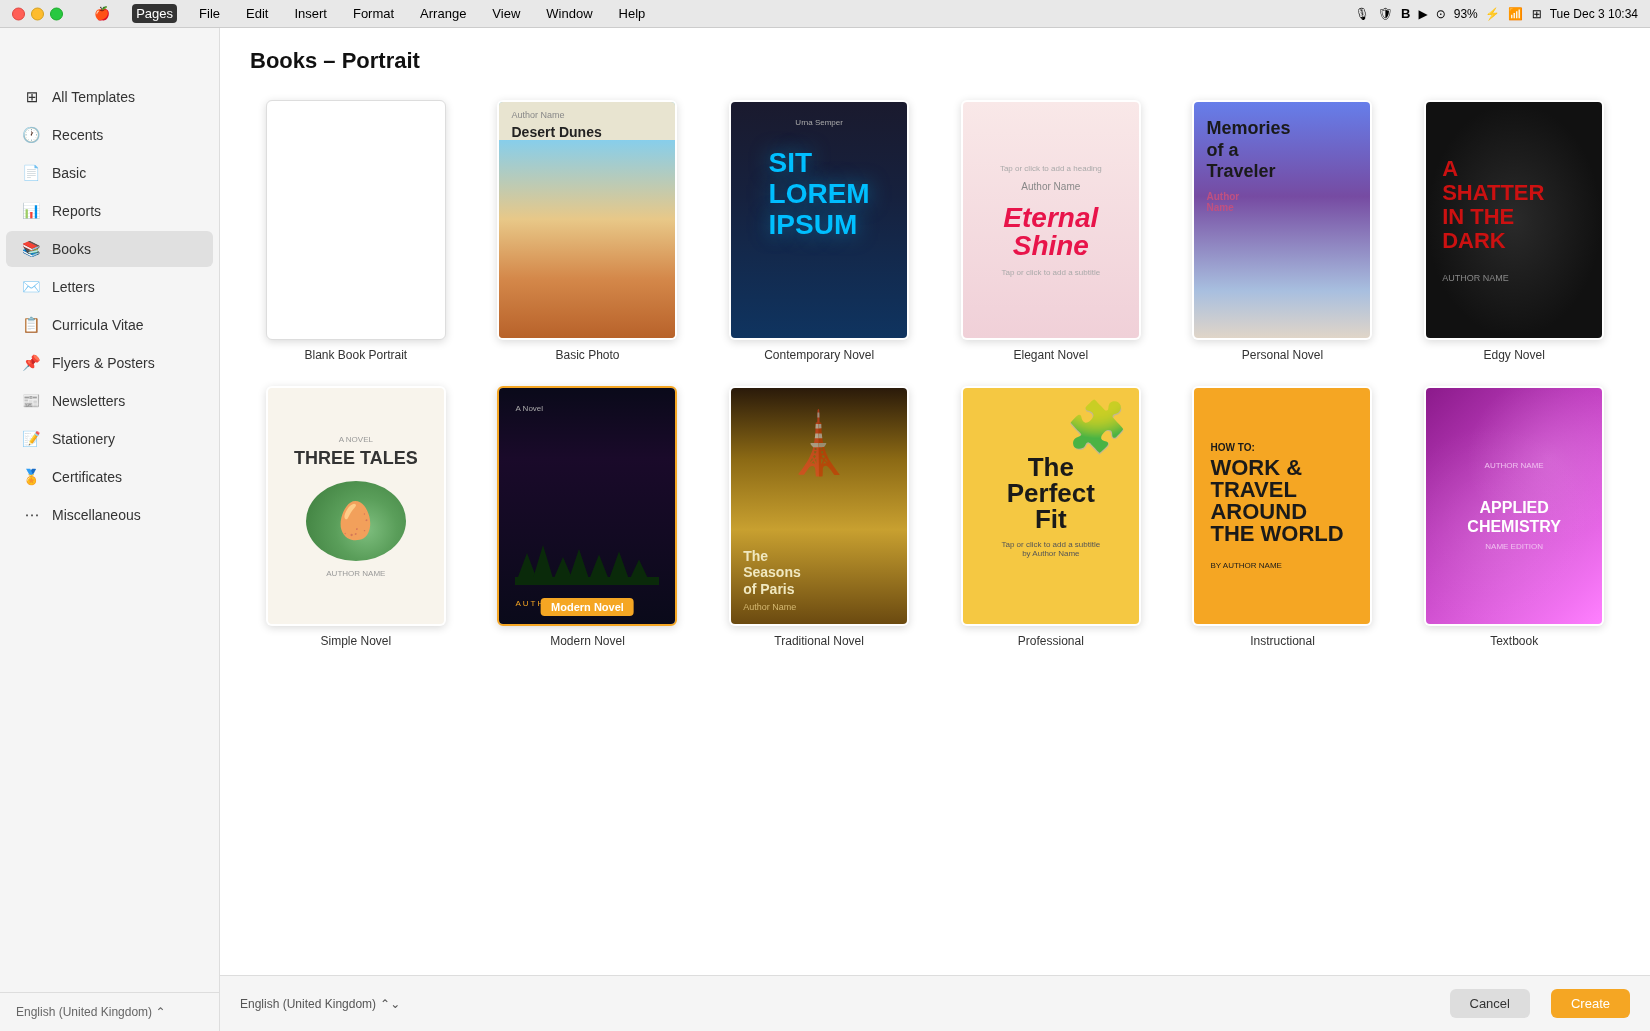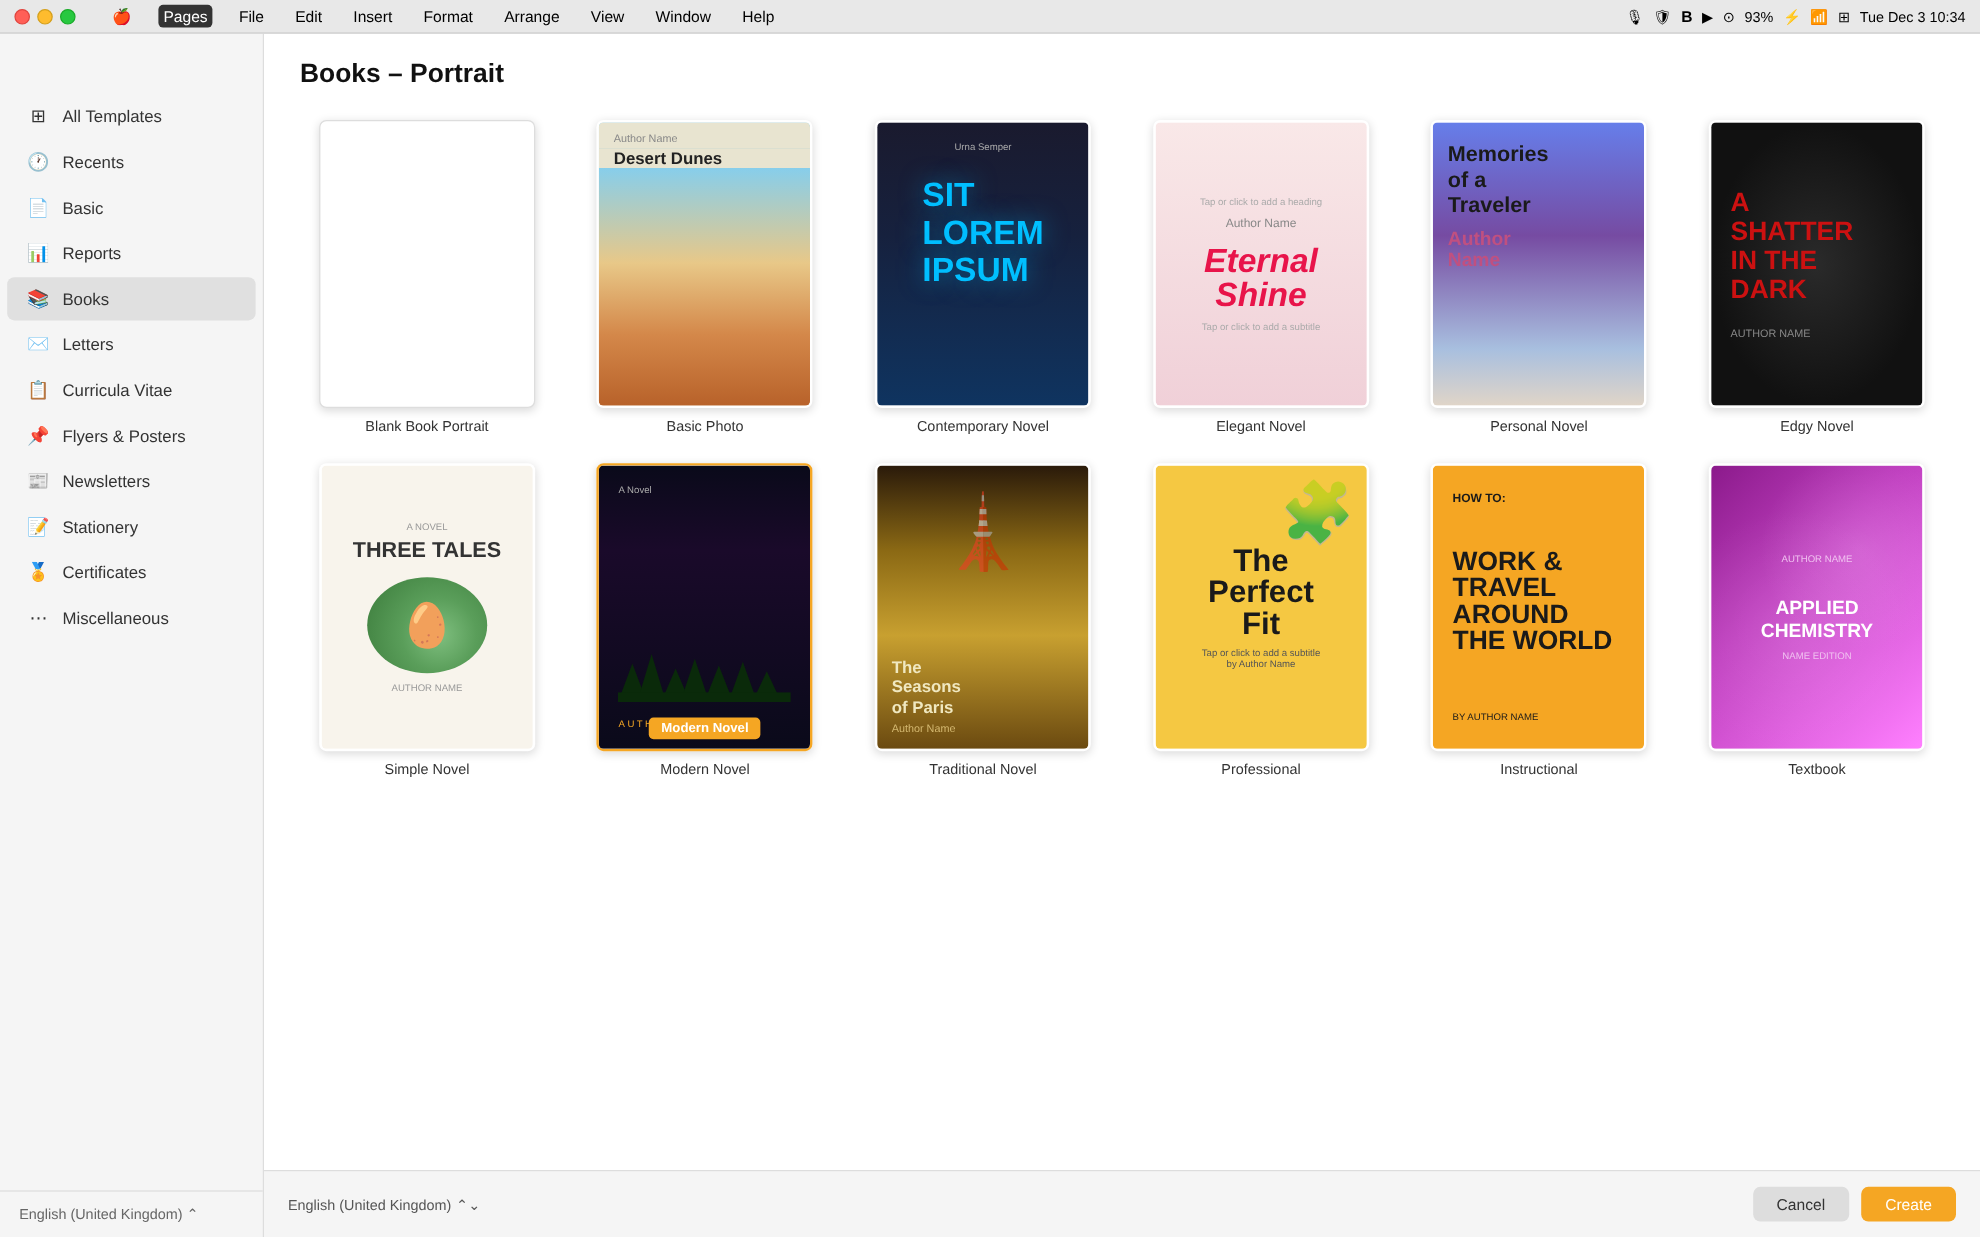--- a/index.html
+++ b/index.html
@@ -265,21 +265,21 @@
       justify-content: flex-start;
       padding: 16px 12px;
     }
     .thumb-personal-title {
       font-size: 18px;
       font-weight: 800;
       color: #1a1a1a;
       line-height: 1.2;
     }
     .thumb-personal-author {
-      font-size: 16px;
+      font-size: 10px;
       color: #c05080;
       font-weight: 600;
       margin-top: 8px;
     }
 
     .thumb-edgy {
       background: #111;
       display: flex;
       flex-direction: column;
       justify-content: center;
@@ -449,21 +449,21 @@
       height: 56px;
       background: #f5f5f5;
       border-top: 1px solid #ddd;
       display: flex;
       align-items: center;
       justify-content: space-between;
       padding: 0 20px;
       flex-shrink: 0;
     }
     .bottom-left { font-size: 12px; color: #555; display: flex; align-items: center; gap: 4px; }
-    .bottom-right { display: flex; gap: 10px; }
+    .bottom-right { display: flex; gap: 21px; }
     .btn {
       padding: 7px 20px;
       border-radius: 6px;
       font-size: 13px;
       font-weight: 500;
       cursor: pointer;
       border: none;
     }
     .btn-cancel {
       background: #ddd;
@@ -690,21 +690,21 @@
               <div class="thumb-professional-title">The<br>Perfect<br>Fit</div>
               <div class="thumb-professional-subtitle">Tap or click to add a subtitle</div>
               <div class="thumb-professional-author">by Author Name</div>
             </div>
           </div>
           <div class="template-label">Professional</div>
         </div>
 
         <div class="template-item">
           <div class="template-thumb">
-            <div class="thumb-instructional" style="height:100%;gap:32px;">
+            <div class="thumb-instructional" style="height:100%;">
               <div class="thumb-instructional-howto">HOW TO:</div>
               <div class="thumb-instructional-title">WORK &amp;<br>TRAVEL<br>AROUND<br>THE WORLD</div>
               <div class="thumb-instructional-by">BY AUTHOR NAME</div>
             </div>
           </div>
           <div class="template-label">Instructional</div>
         </div>
 
         <div class="template-item">
           <div class="template-thumb">

